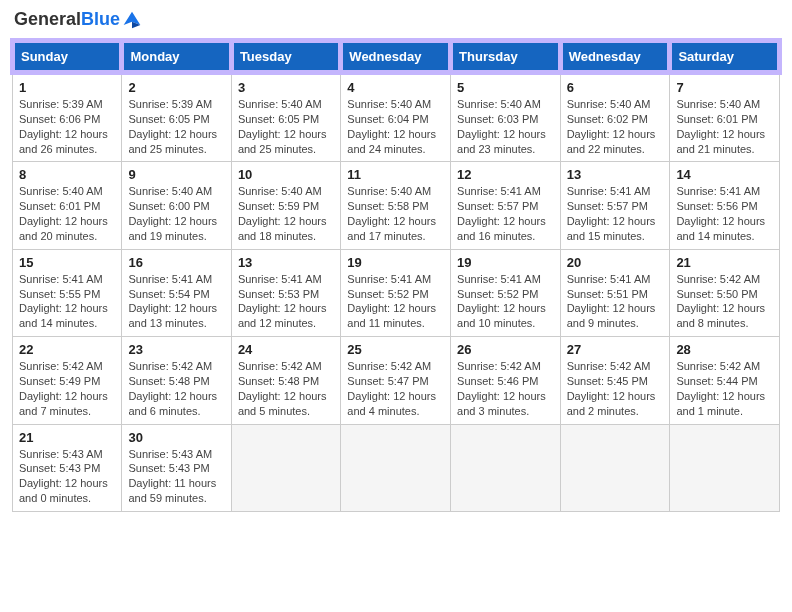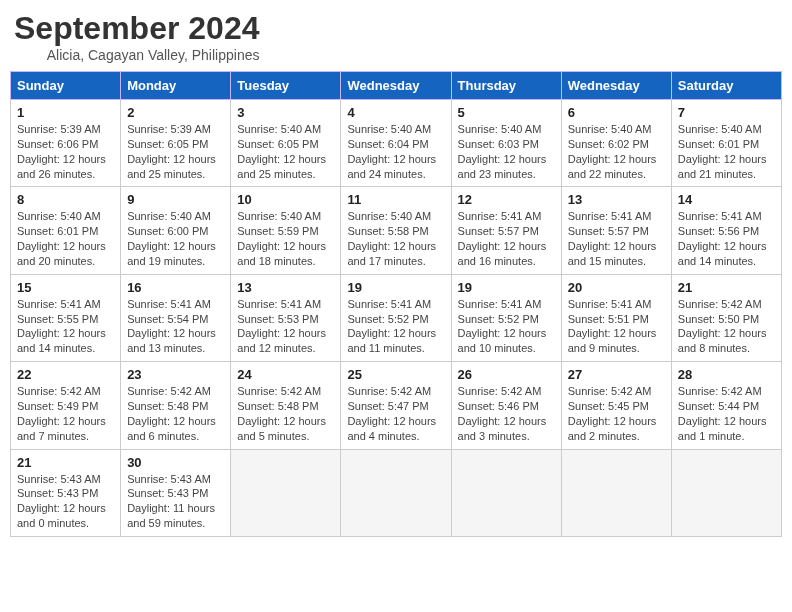--- a/index.html
+++ b/index.html
@@ -52,21 +52,21 @@
       border-collapse: collapse;
       font-size: 11px;
     }
     .calendar thead tr th {
       background-color: #1565c0;
       color: #fff;
       text-align: left;
       padding: 6px 6px;
       font-size: 13px;
       font-weight: bold;
-      border: 1px solid #c4b5fd;
+      border: 5px solid #c4b5fd;
     }
     .calendar tbody tr td {
       vertical-align: top;
       padding: 5px 6px;
       border: 1px solid #ccc;
       width: 110px;
       min-height: 80px;
       background: #fff;
     }
     .calendar tbody tr td.empty {
@@ -82,23 +82,30 @@
     .day-info {
       color: #444;
       font-size: 11px;
       line-height: 1.35;
     }
   </style>
 </head>
 <body>
 
 <div class="header-area">
-  <div class="title-area">
-    <div class="month-title">September 2024</div>
-    <div class="subtitle">Alicia, Cagayan Valley, Philippines</div>
+  <div class="logo">
+    <div>
+      <div style="display:flex;align-items:center;">
+        <span class="logo-text">General<span>Blue</span></span>
+        <svg class="logo-icon" viewBox="0 0 24 24" xmlns="http://www.w3.org/2000/svg">
+          <path d="M12 2 L22 18 L12 14 L2 18 Z" fill="#1a73e8"></path>
+          <path d="M12 14 L22 18 L12 22 Z" fill="#0d47a1"></path>
+        </svg>
+      </div>
+    </div>
   </div>
 </div>
 
 <table class="calendar">
   <thead>
     <tr id="weekday-header">
     <th>Sunday</th>
         <th>Monday</th>
         <th>Tuesday</th>
         <th>Wednesday</th>

